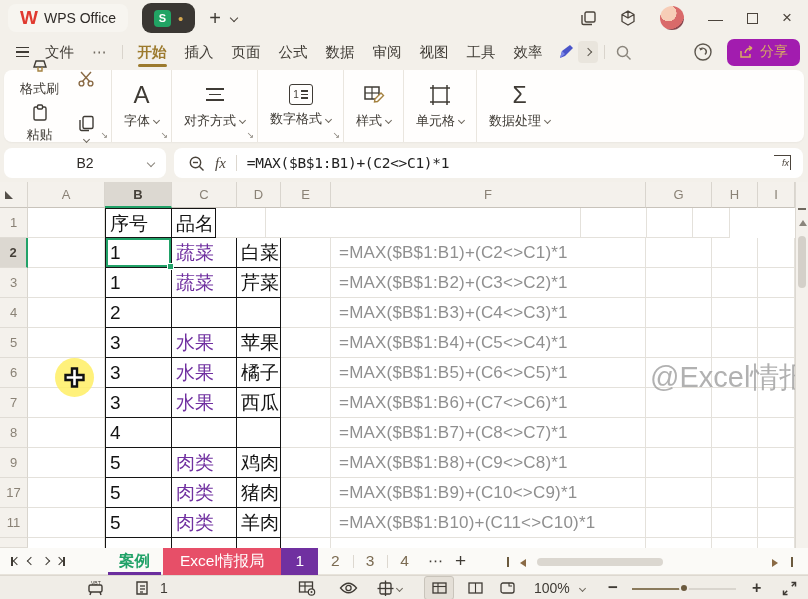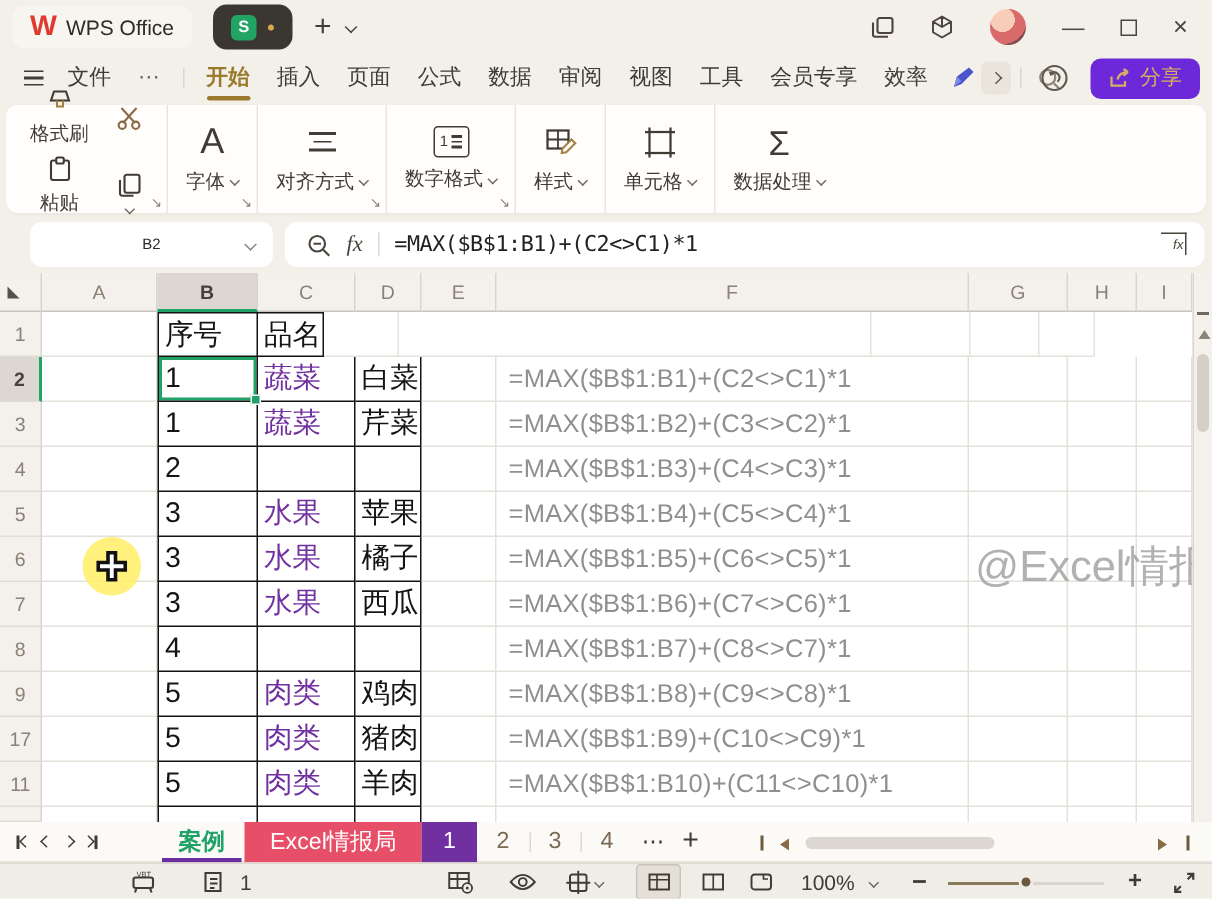--- a/index.html
+++ b/index.html
@@ -31,42 +31,42 @@
   #menubar { position:absolute; top:36px; left:0; width:808px; height:32px; display:flex; align-items:center; font-size:14.5px; color:#3f3b35; }
   .ham { display:inline-flex; flex-direction:column; gap:3px; margin:0 7px 0 16px; }
   .ham i { width:13px; height:1.6px; background:#3f3b35; }
   .menu-item { padding:0 9px; height:32px; line-height:32px; position:relative; white-space:nowrap; }
   .menu-item.active { color:var(--gold); font-weight:bold; }
   .menu-item.active::after { content:""; position:absolute; left:9px; right:9px; bottom:1px; height:3px; border-radius:2px; background:var(--gold); }
   .vdiv { width:1px; height:14px; background:#d9d4cc; margin:0 6px; }
   .pen-chip { display:flex; align-items:center; margin-left:4px; }
   .chev-box { width:20px; height:22px; background:#e9e5dd; border-radius:4px; display:flex; align-items:center; justify-content:center; color:#5d574e; margin-left:2px; }
   #menubar .right { position:absolute; right:8px; top:0; height:32px; display:flex; align-items:center; gap:14px; }
-  .share-btn { background:#6d28d9; border-radius:7px; height:27px; display:flex; align-items:center; gap:6px; padding:0 12px; color:#d8af62; font-size:14px; }
+  .share-btn { background:#a21caf; border-radius:7px; height:27px; display:flex; align-items:center; gap:6px; padding:0 12px; color:#d8af62; font-size:14px; }
 
   
   #toolwrap { position:absolute; top:68px; left:0; width:808px; height:76px; }
   #toolbar { position:absolute; left:4px; right:4px; top:2px; height:72px; background:#fffefd; border-radius:8px; display:flex; align-items:stretch; box-shadow:0 1px 2px rgba(0,0,0,.04); }
   .tgroup { position:relative; display:flex; flex-direction:column; align-items:center; justify-content:center; border-right:1px solid #eae6df; padding:0 12px; }
   .tlabel { font-size:13px; color:#3f3b35; display:flex; align-items:center; gap:4px; margin-top:5px; white-space:nowrap; }
   .tlabel .cv { width:5px; height:5px; border-width:1.3px; color:#6f695f; }
   .launcher { position:absolute; right:3px; bottom:2px; font-size:9px; color:#8a857c; }
   .clip-grid { display:grid; grid-template-columns:auto auto; grid-template-rows:auto auto; column-gap:18px; row-gap:6px; align-items:center; }
   .mini { display:flex; align-items:center; gap:5px; font-size:13px;flex-direction:column; }
   .bigA { font-size:24px; color:#3f3b35; line-height:24px; }
   .al-icon { display:flex; flex-direction:column; gap:3.5px; align-items:center; height:24px; justify-content:center; }
   .al-icon i { height:1.8px; background:#3f3b35; display:block; }
   .sigma { font-size:23px; line-height:24px; color:#3f3b35; }
   .numfmt { width:24px; height:21px; border:1.6px solid #3f3b35; border-radius:3px; display:flex; align-items:center; justify-content:center; gap:2px; font-size:10px; }
   .numfmt .nlines { display:flex; flex-direction:column; gap:2px; }
   .numfmt .nlines i { width:7px; height:1.5px; background:#3f3b35; display:block; }
 
   
   #formulabar { position:absolute; top:144px; left:0; width:808px; height:38px; display:flex; align-items:center; }
-  .namebox { position:relative; width:162px; height:30px; background:#fff; border-radius:8px; margin-left:20px; display:flex; align-items:center; justify-content:center; font-size:10px; color:#2f2b28; }
+  .namebox { position:relative; width:162px; height:30px; background:#fff; border-radius:8px; margin-left:4px; display:flex; align-items:center; justify-content:center; font-size:14px; color:#2f2b28; }
   .namebox .cv { position:absolute; right:12px; color:#8a857c; }
   .fx-field { position:relative; height:30px; background:#fff; border-radius:8px; margin-left:8px; flex:1; margin-right:5px; display:flex; align-items:center; gap:10px; padding-left:14px; }
   .fx-it { font-style:italic; font-family:"Liberation Serif", serif; font-size:15px; color:#4b443c; }
   .fbar-div { width:1px; height:16px; background:#dcd7cf; }
   .formula-text { font-family:"DejaVu Sans Mono", monospace; font-size:14.5px; color:#222; letter-spacing:-0.3px; }
   .fx-expand { position:absolute; right:12px; top:7px; width:17px; height:15px; border-top:1.5px solid #4b443c; border-right:1.5px solid #4b443c; font-size:9px; font-style:italic; text-align:right; line-height:15px; color:#4b443c; padding-right:1px; }
 
   
   #grid { position:absolute; top:182px; left:0; width:795px; height:366px; background:#fff; overflow:hidden; }
   .ghead { display:flex; height:26px; background:#f4f1ec; }
@@ -171,21 +171,20 @@
   <span class="vdiv"></span>
   <span id="menu-items" style="display:flex;">
       <span class="menu-item active">开始</span>
       <span class="menu-item">插入</span>
       <span class="menu-item">页面</span>
       <span class="menu-item">公式</span>
       <span class="menu-item">数据</span>
       <span class="menu-item">审阅</span>
       <span class="menu-item">视图</span>
       <span class="menu-item">工具</span>
-      <span class="menu-item">会员专享</span>
       <span class="menu-item">效率</span>
     </span>
   <span class="pen-chip">
     <svg width="20" height="20" viewBox="0 0 20 20">
         <path d="M4 16 L6 9 L14 3 L17 6 L9 14 Z" fill="#4a55c9"></path>
         <path d="M4 16 L6 9 L9 12 Z" fill="#7a86e8"></path>
       </svg>
     <span class="chev-box">
         <span class="cv cv-right"></span>
       </span>

